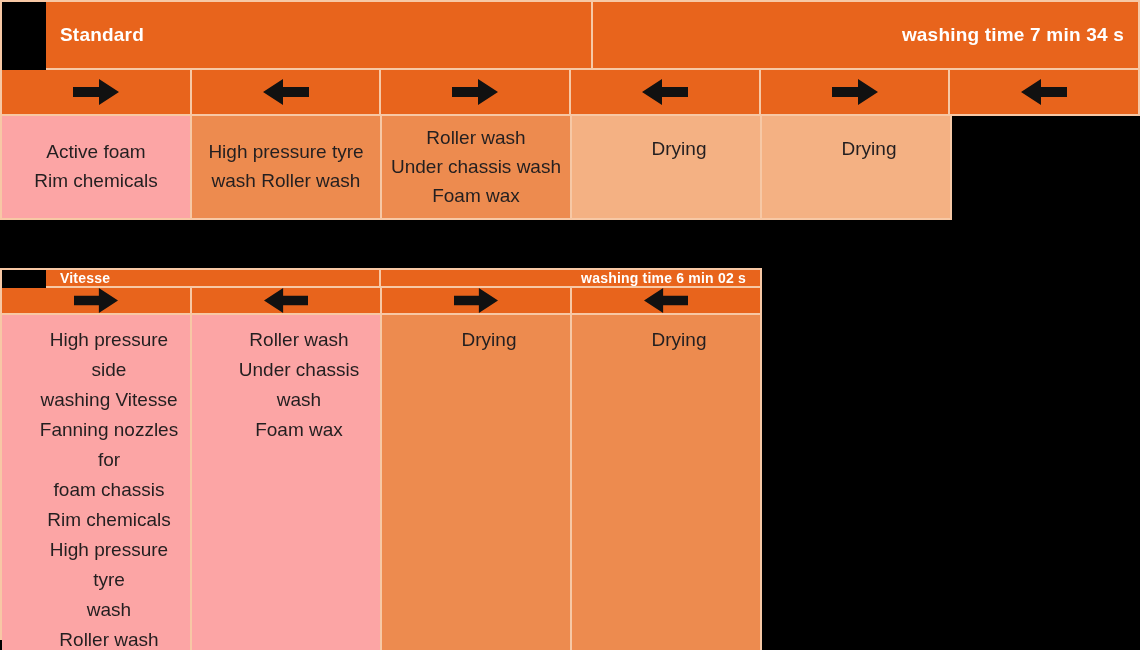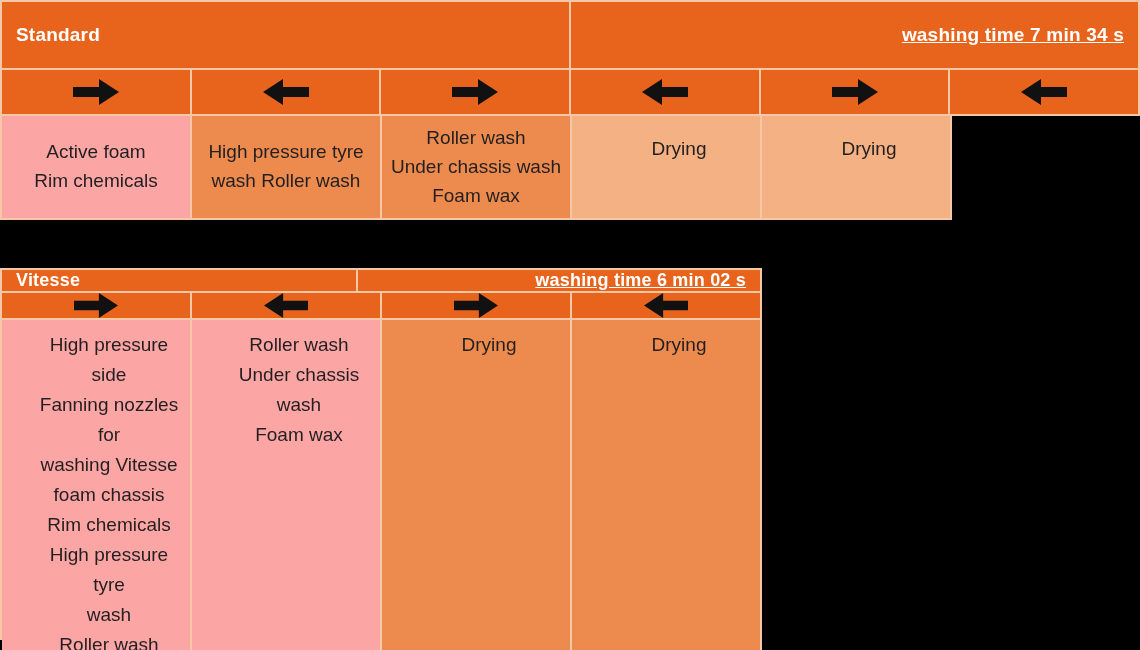--- a/index.html
+++ b/index.html
@@ -38,22 +38,22 @@
     font-weight: bold;
     display: flex;
     align-items: center;
     border-right: 2px solid #F7C8A5;
     border-bottom: 2px solid #F7C8A5;
     padding: 0 14px;
     font-size: 19px;
     letter-spacing: .2px;
     white-space: nowrap;
   }
-  .hdr-cell.align-left  { justify-content: flex-start; }
-  .hdr-cell.align-right { justify-content: flex-end; text-decoration: underline; }
+  .hdr-cell.align-left  { justify-content: flex-start; margin-left: 44px; }
+  .hdr-cell.align-right { justify-content: flex-end; }
 
   
   .arrow-row {
     display: flex;
     width: 100%;
     box-sizing: border-box;
   }
   .arrow-cell {
     box-sizing: border-box;
     background: #E8641C;
@@ -93,21 +93,21 @@
 
   
   #table-standard { left: 0px; top: 0px; width: 1140px; height: 220px; }
   #table-standard .hdr-row   { height: 68px; }
   #table-standard .arrow-row { height: 46px; }
 
   
   #table-vitesse { left: 0px; top: 268px; width: 762px; height: 372px; }
   #table-vitesse .hdr-row   { height: 69px; }
   #table-vitesse .arrow-row { height: 45px; }
-  #table-vitesse .hdr-cell  { font-size: 18px; align-items: flex-end; }
+  #table-vitesse .hdr-cell  { font-size: 14px; align-items: flex-end; }
   #table-vitesse .body-cell { line-height: 30px; padding-top: 10px; }
 </style>
 </head>
 <body>
 
 <div class="wash-table" id="table-standard">
 
   <div class="hdr-row">
     <div class="hdr-cell align-left" style="width:570px">
       <span>Standard</span>
@@ -203,22 +203,22 @@
     <div class="arrow-cell" style="width:190px">
       <svg class="arrow-svg" width="44" height="25" viewBox="0 0 46 26">
         <polygon points="46,8 20,8 20,0 0,13 20,26 20,18 46,18" fill="#111111"></polygon>
       </svg>
     </div>
   </div>
 
   <div class="body-row">
     <div class="body-cell tone-dark v-top" style="width:190px">
       <div>High pressure side</div>
+      <div>washing Vitesse</div>
       <div>Fanning nozzles for</div>
-      <div>washing Vitesse</div>
       <div>foam chassis</div>
       <div>Rim chemicals</div>
       <div>High pressure tyre</div>
       <div>wash</div>
       <div>Roller wash</div>
     </div>
     <div class="body-cell tone-dark v-top" style="width:190px">
       <div>Roller wash</div>
       <div>Under chassis wash</div>
       <div>Foam wax</div>

